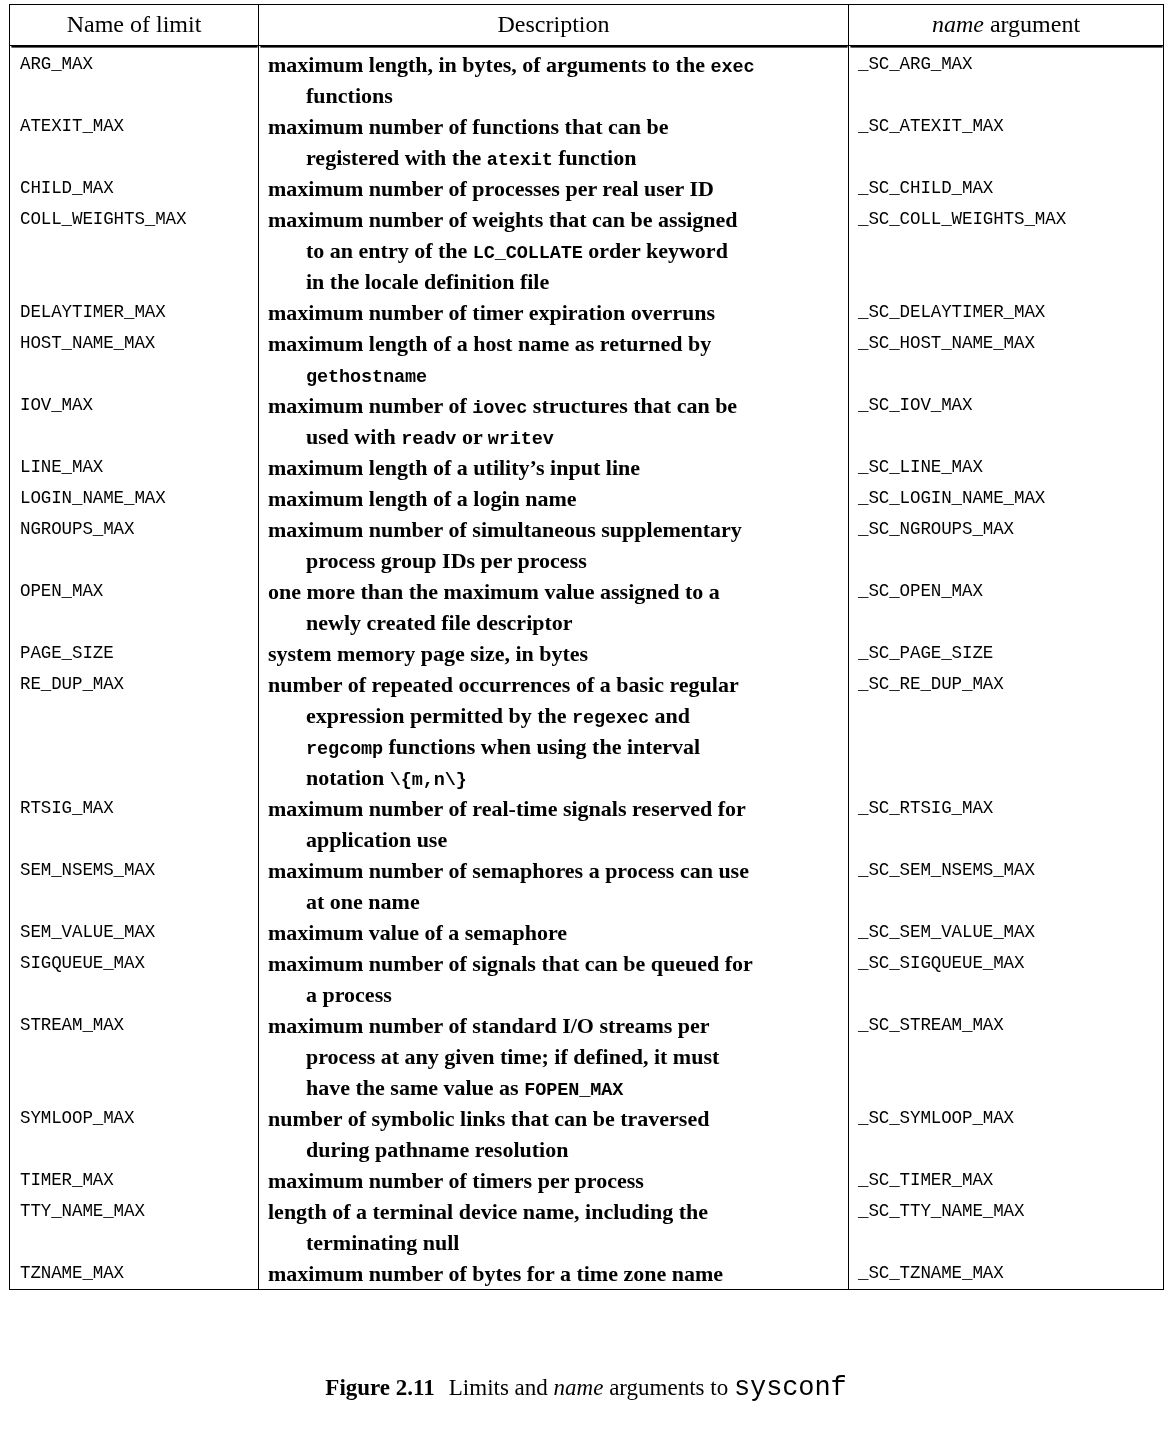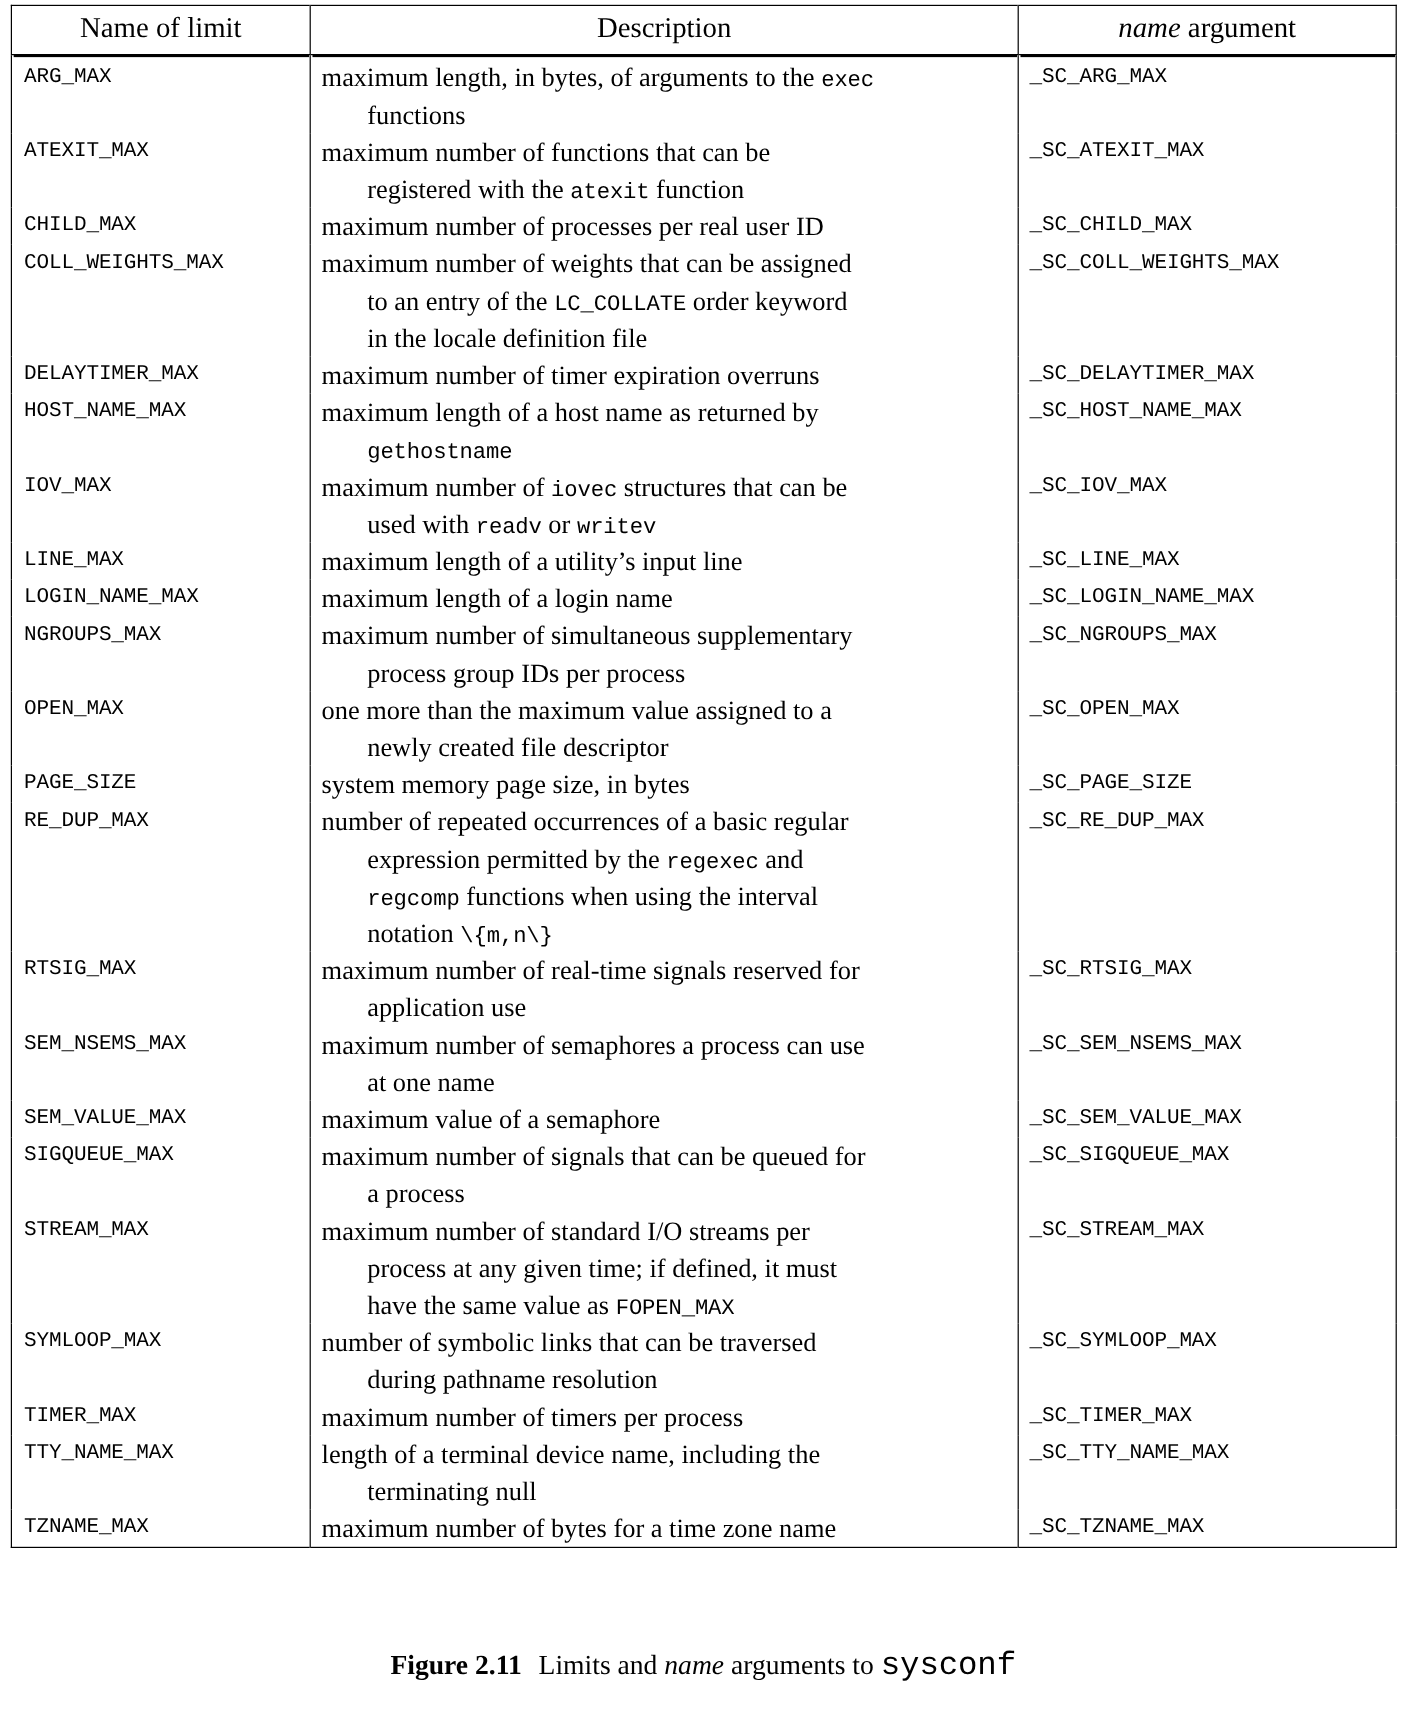--- a/index.html
+++ b/index.html
@@ -80,20 +80,21 @@
     font-size: 17.5px;
     letter-spacing: -0.1px;
   }
   .serif {
     font-family: "Liberation Serif", "DejaVu Serif", serif;
     font-size: 22px;
   }
   .desc {
     font-family: "Liberation Serif", "DejaVu Serif", serif;
     font-size: 22px;
+    font-weight: bold;
   }
   .desc .mono,
   .ln .mono.inl {
     font-size: 18.5px;
   }
   .cont { padding-left: 38px; }
 
   .italic { font-style: italic; }
 
   

